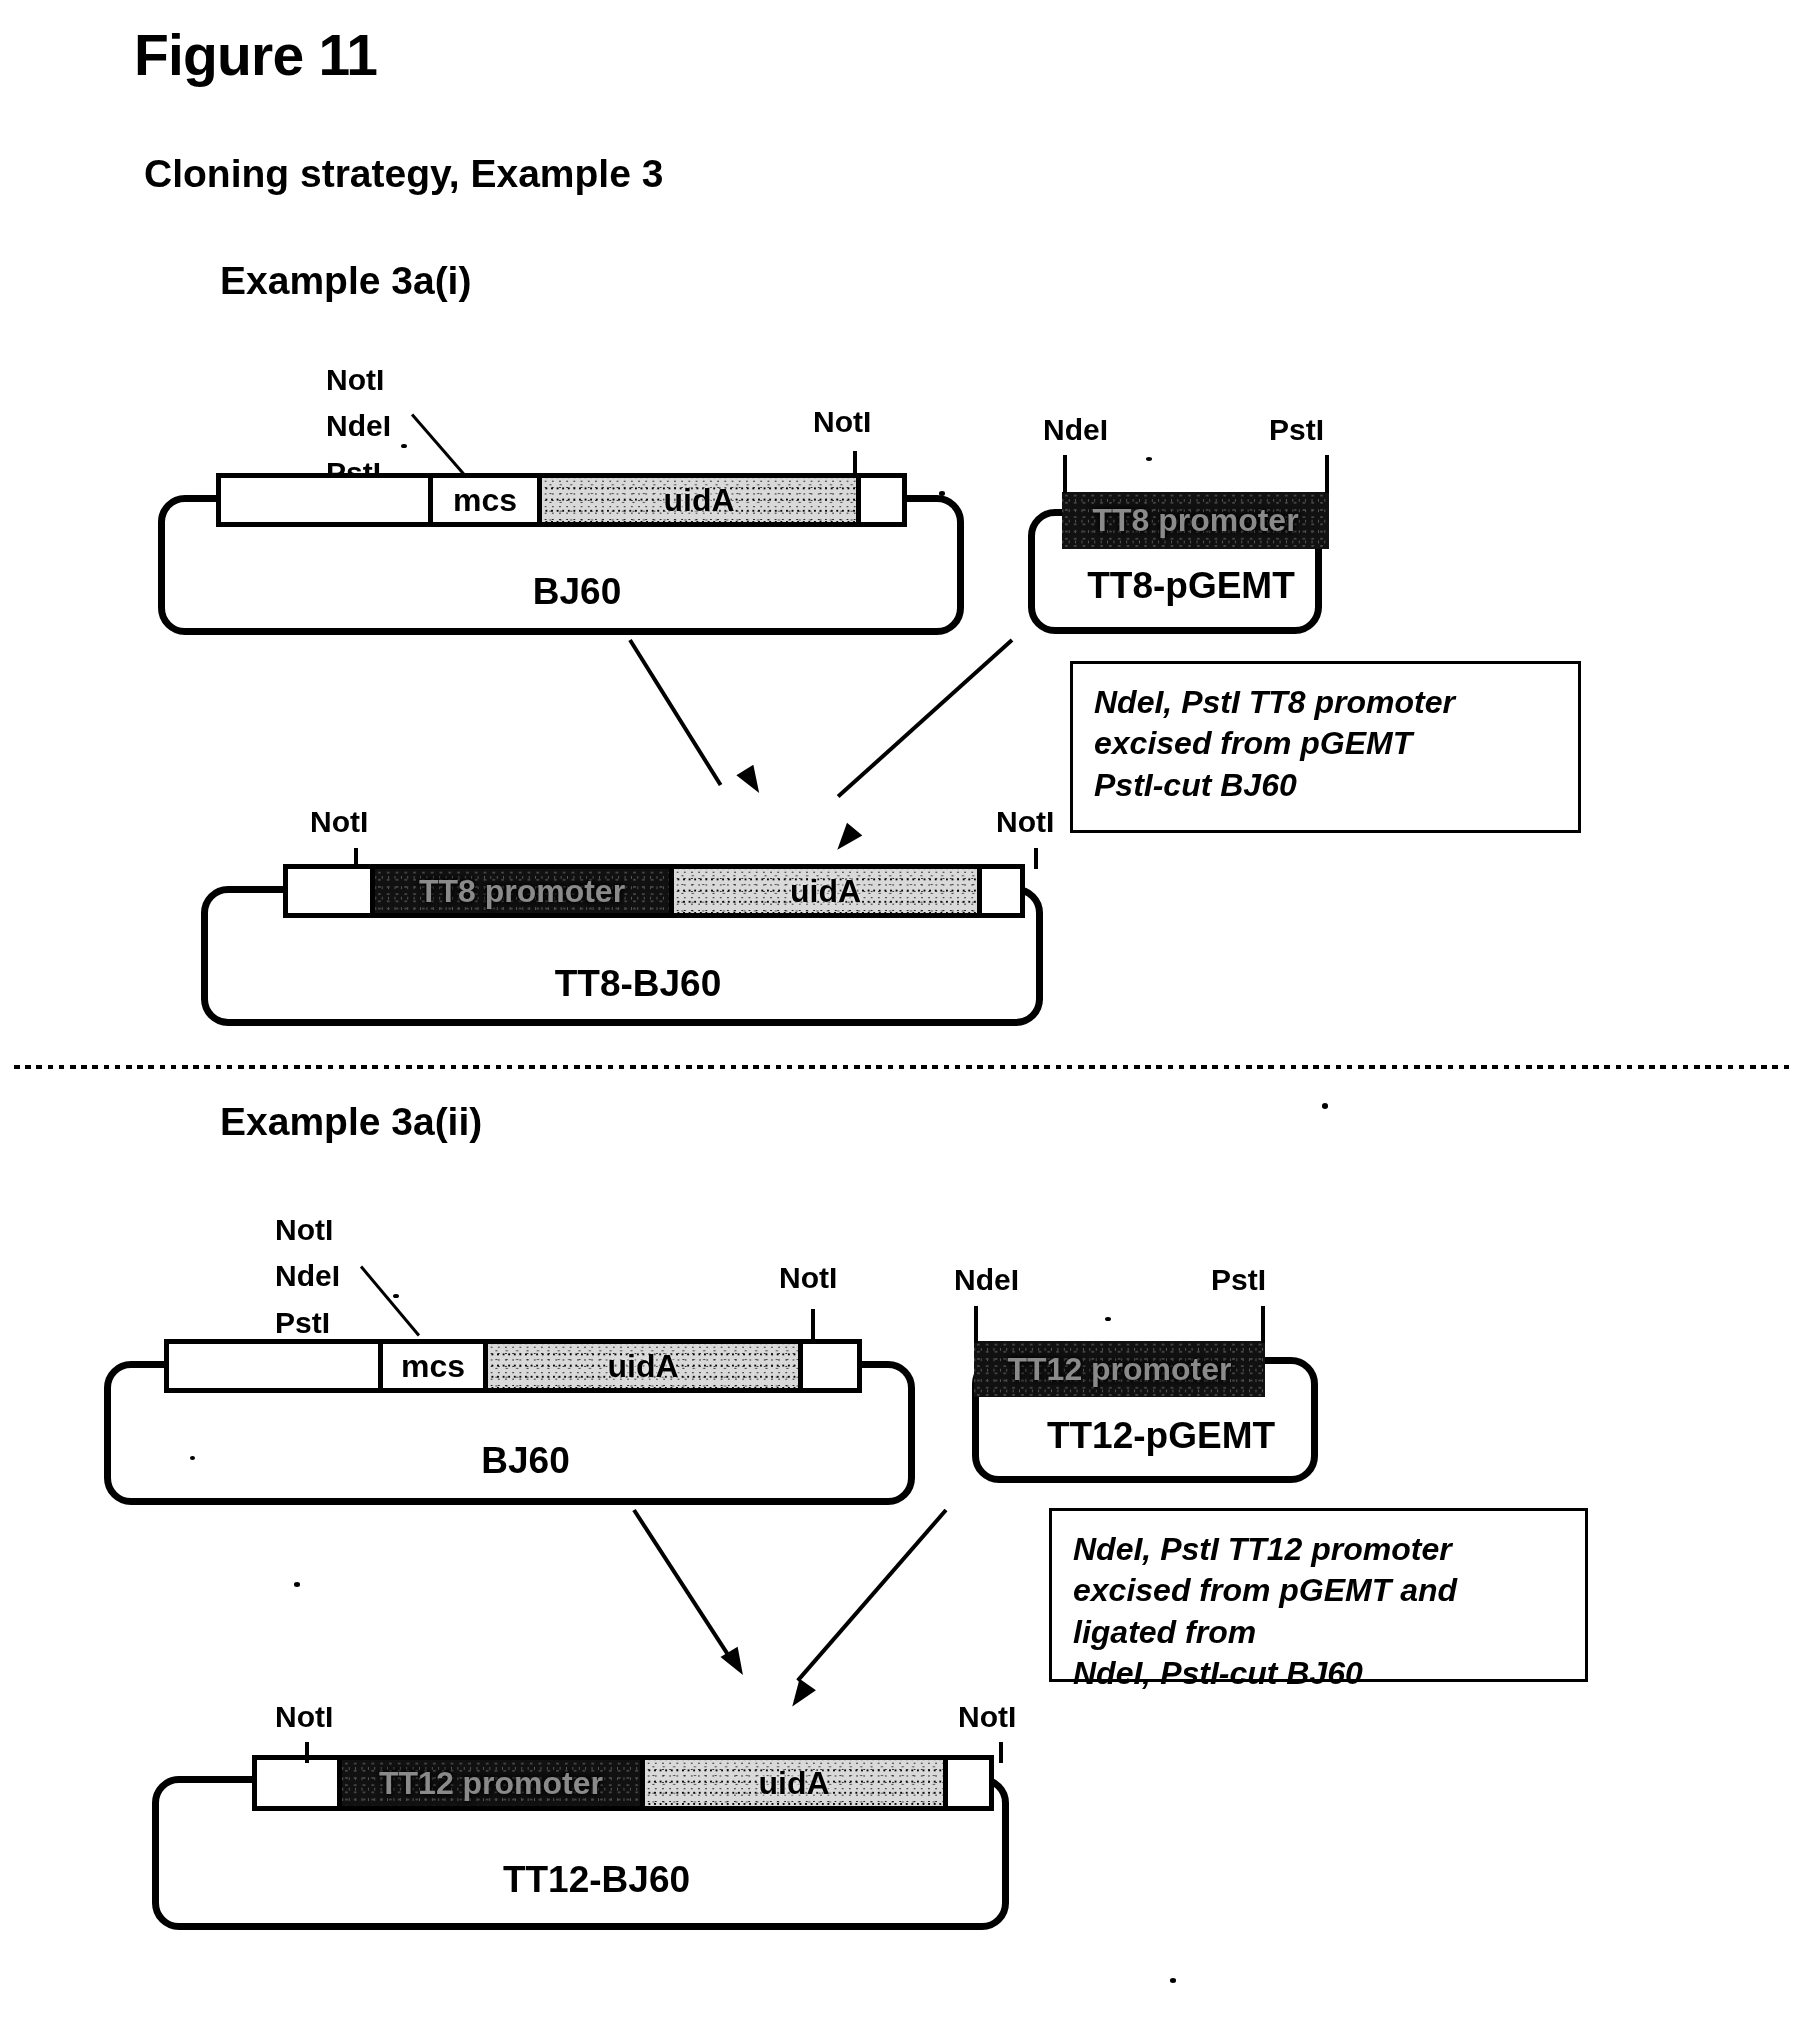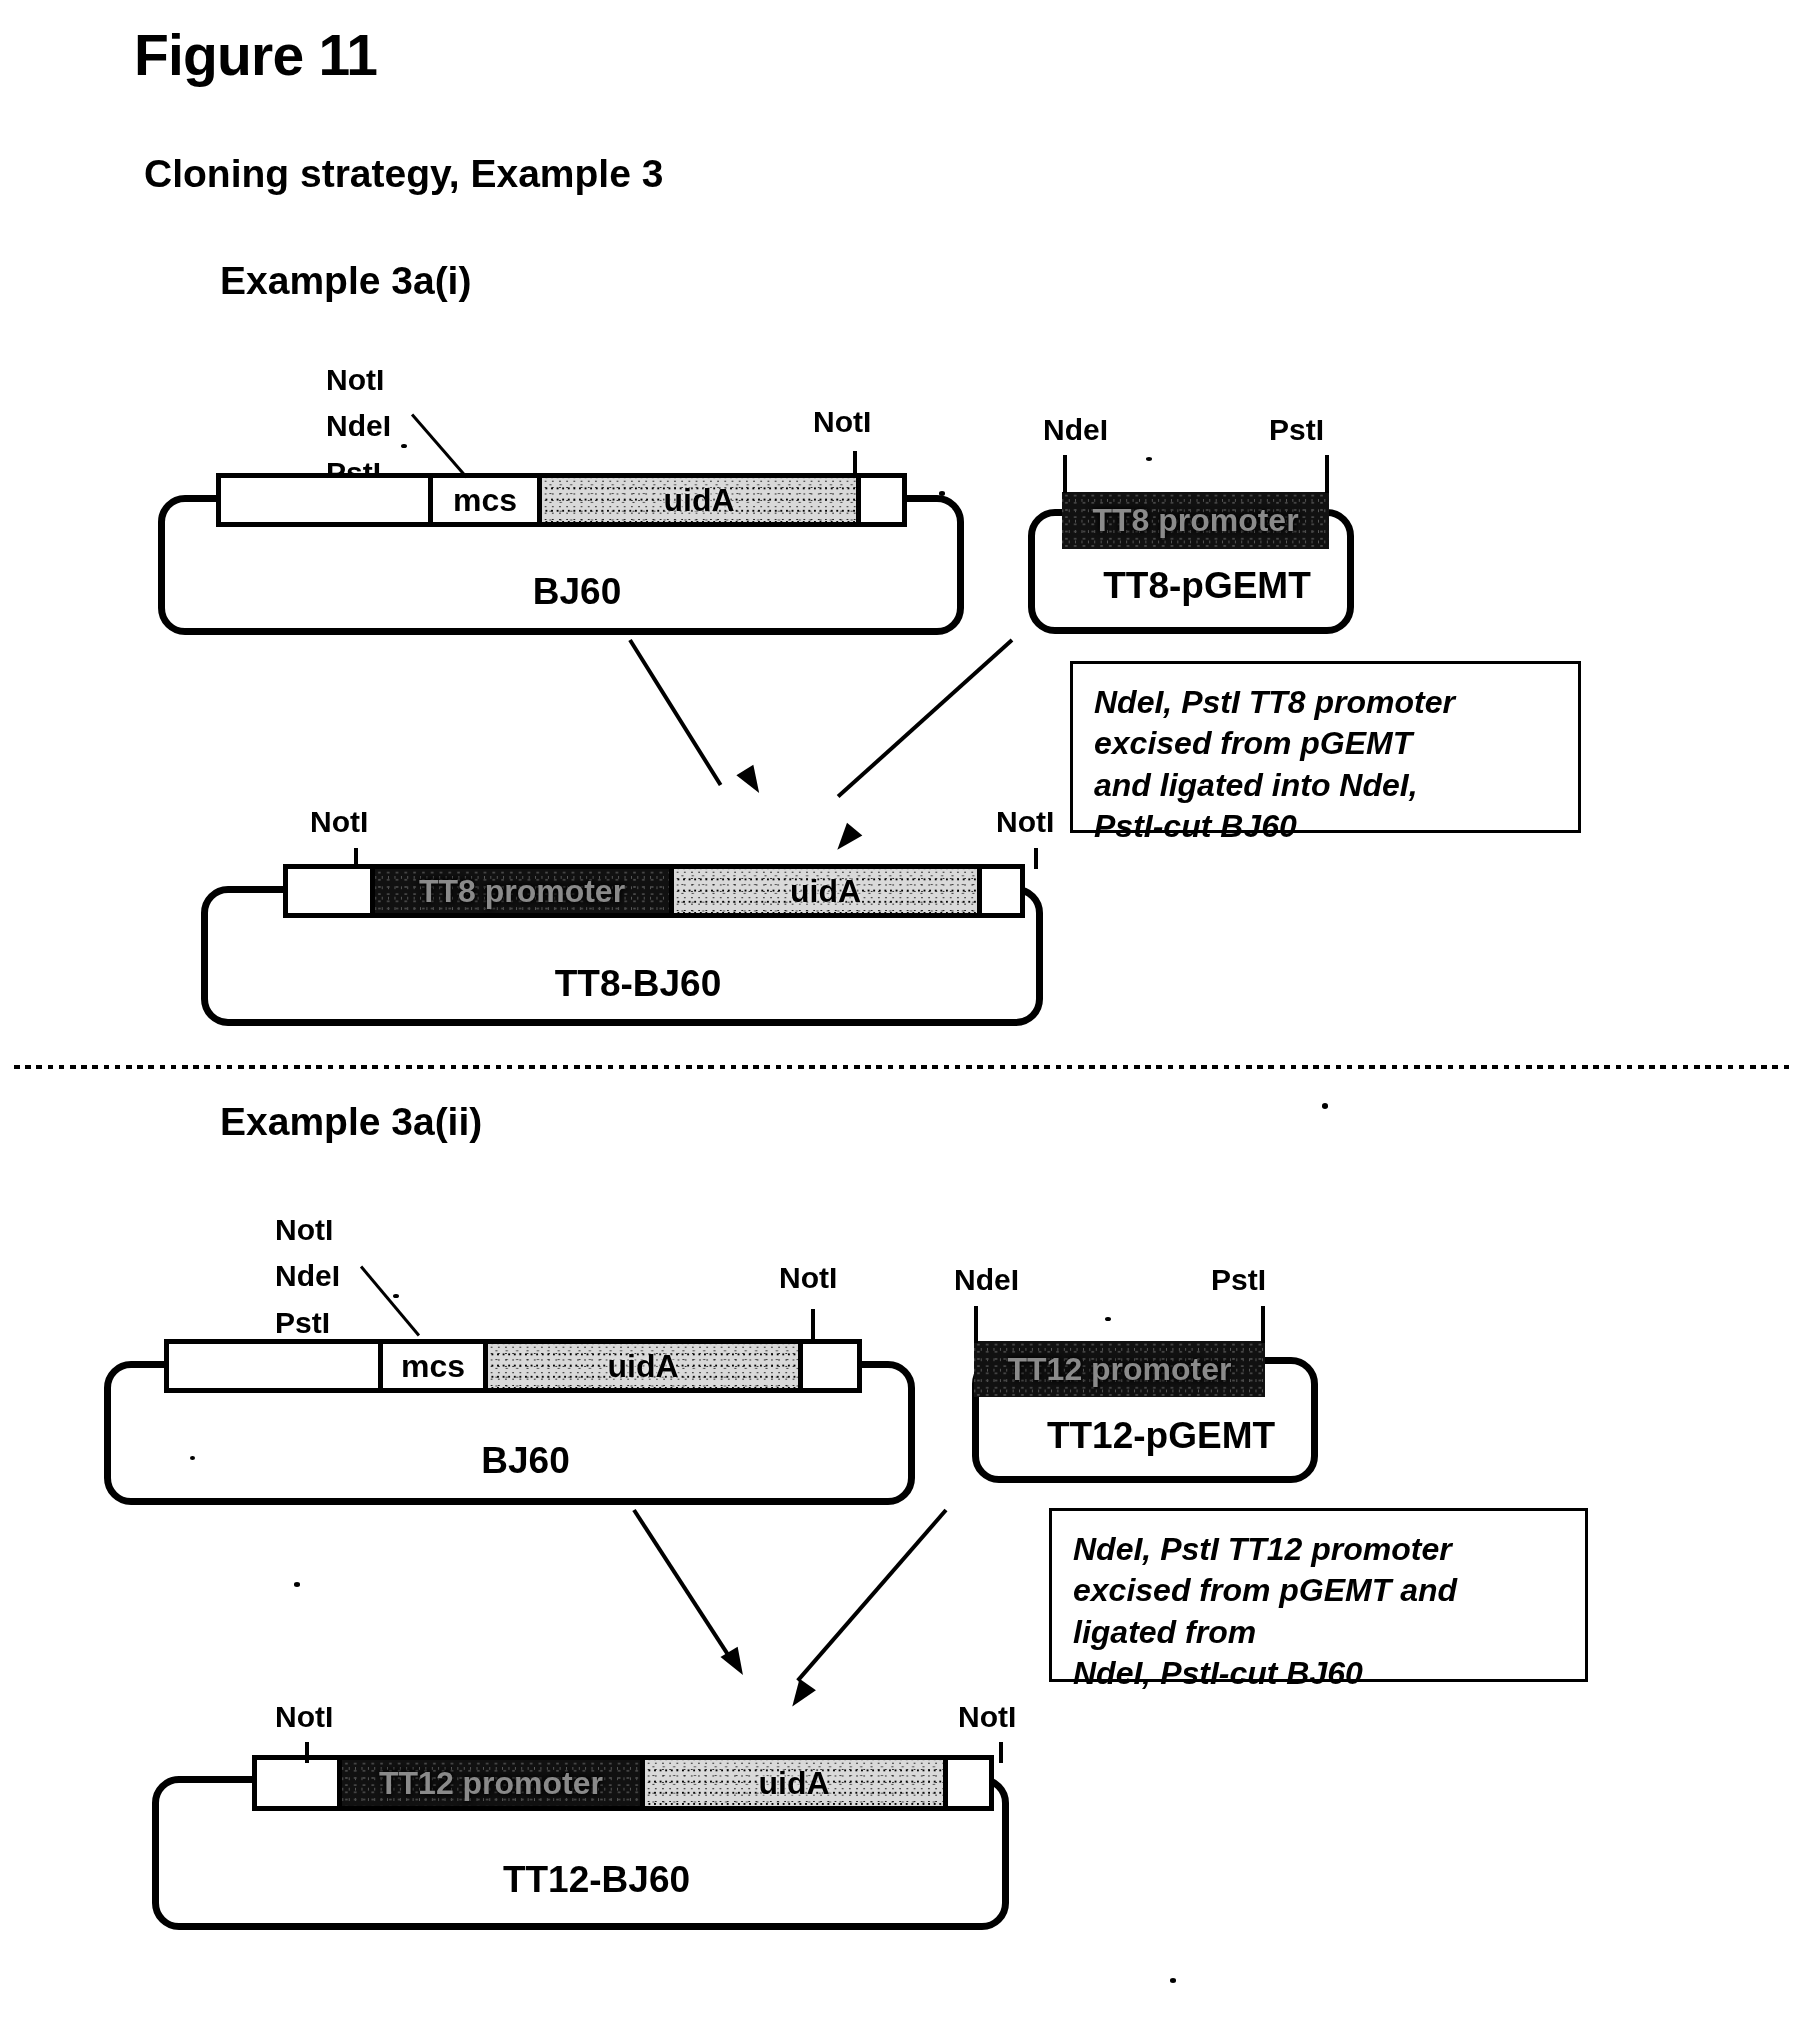--- a/index.html
+++ b/index.html
@@ -189,41 +189,40 @@
 </div>
 
 <div class="abs site-label" style="left:326px; top:363px;">NotI</div>
 <div class="abs site-label" style="left:326px; top:409px;">NdeI</div>
 <div class="abs site-label" style="left:326px; top:456px;">PstI</div>
 <div class="leader" style="left:412px; top:413px; width:83px; transform:rotate(49deg);"></div>
 
 <div class="abs site-label" style="left:813px; top:405px;">NotI</div>
 <div class="tick" style="left:853px; top:451px; height:27px;"></div>
 
-<div class="abs plasmid" style="left:1028px; top:509px; width:326px; height:125px;">
+<div class="abs plasmid" style="left:1028px; top:509px; width:294px; height:125px;">
   <div class="plasmid-name" style="top:49px;">TT8-pGEMT</div>
 </div>
 <div class="bar" style="left:1062px; top:492px; width:267px; height:57px; border:none;">
   <div class="seg seg-promoter" style="flex:1 1 auto;">TT8 promoter</div>
 </div>
 <div class="abs site-label" style="left:1043px; top:413px;">NdeI</div>
 <div class="tick" style="left:1063px; top:455px; height:38px;"></div>
 <div class="abs site-label" style="left:1269px; top:413px;">PstI</div>
 <div class="tick" style="left:1325px; top:455px; height:38px;"></div>
 
 <div class="arrow-line" style="left:630px; top:638px; width:171px; transform:rotate(58deg);"></div>
 <div class="arrow-head" style="left:742px; top:768px; transform:rotate(-32deg);"></div>
 
 <div class="arrow-line" style="left:1012px; top:638px; width:234px; transform:rotate(138deg);"></div>
 <div class="arrow-head" style="left:836px; top:826px; transform:rotate(40deg);"></div>
 
 <div class="note-box" style="left:1070px; top:661px; width:511px; height:172px;">
   <div class="note-line">NdeI, PstI TT8 promoter</div>
   <div class="note-line">excised from pGEMT</div>
-  <div class="note-line">and ligated into NdeI,</div>
   <div class="note-line">PstI-cut BJ60</div>
 </div>
 
 <div class="abs plasmid" style="left:201px; top:886px; width:842px; height:140px;">
   <div class="plasmid-name" style="top:70px;">TT8-BJ60</div>
 </div>
 <div class="bar" style="left:283px; top:864px; width:742px; height:54px;">
   <div class="seg seg-plain" style="flex:0 0 82px;"></div>
   <div class="seg seg-promoter" style="flex:0 0 299px;">TT8 promoter</div>
   <div class="seg seg-uida" style="flex:0 0 308px;">uidA</div>

